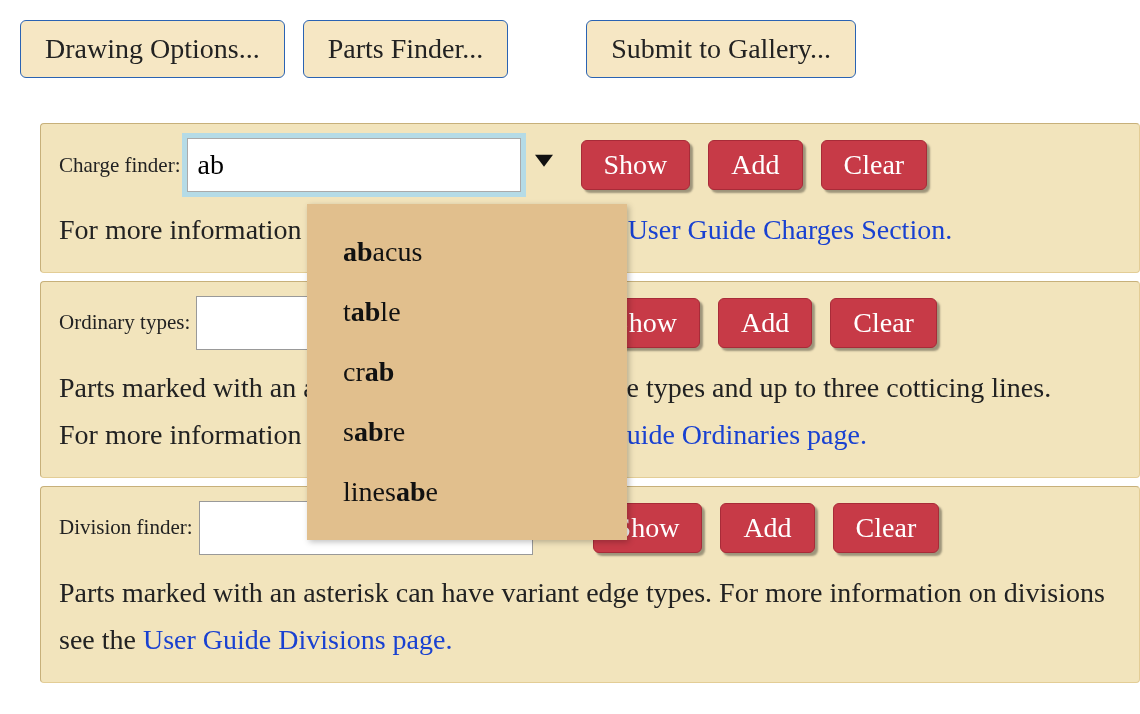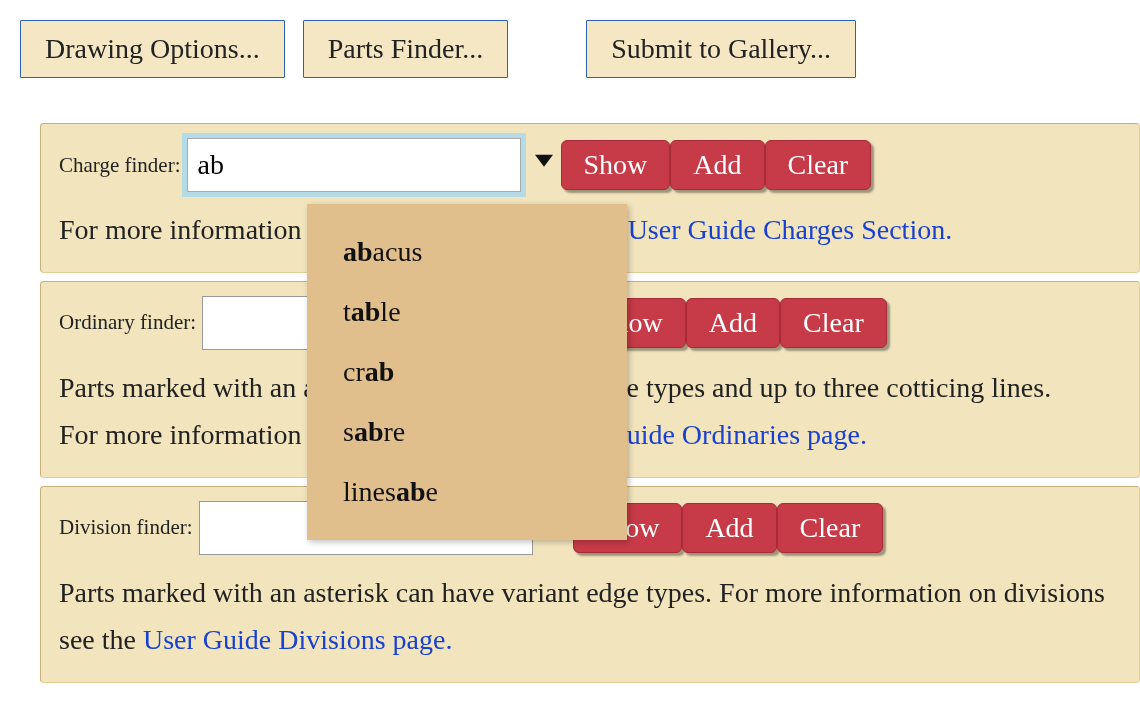--- a/index.html
+++ b/index.html
@@ -15,21 +15,21 @@
     overflow: hidden;
   }
   .top-buttons {
     display: flex;
     gap: 18px;
     margin-bottom: 45px;
   }
   .top-btn {
     background: #f6e7c4;
     border: 1.5px solid #2a63b3;
-    border-radius: 1px;
+    border-radius: 6px;
     padding: 12px 24px;
     font-family: inherit;
     font-size: 28px;
     color: #222;
     cursor: pointer;
   }
   .top-btn.extra-left { margin-left: 60px; text-align: right; }
   .panel {
     background: #f2e4bc;
     border: 1.5px solid #e3cd96;
@@ -76,21 +76,22 @@
     top: 50%;
     transform: translateY(-85%);
     width: 0; height: 0;
     border-left: 9px solid transparent;
     border-right: 9px solid transparent;
     border-top: 12px solid #111;
     cursor: pointer;
   }
   .action-buttons {
     display: inline-flex;
-    margin-left: 20px;
+    gap: 18px;
+    margin-left: 40px;
   }
   .red-btn {
     background: #c73a47;
     color: #fff;
     border: 1px solid #a82b38;
     border-radius: 6px;
     box-shadow: 3px 3px 2px rgba(0,0,0,0.35);
     font-family: inherit;
     font-size: 28px;
     padding: 8px 22px;
@@ -154,21 +155,21 @@
     <div class="ac-item"><span></span><span class="match">ab</span><span>acus</span></div>
     <div class="ac-item"><span>t</span><span class="match">ab</span><span>le</span></div>
     <div class="ac-item"><span>cr</span><span class="match">ab</span><span></span></div>
     <div class="ac-item"><span>s</span><span class="match">ab</span><span>re</span></div>
     <div class="ac-item"><span>lines</span><span class="match">ab</span><span>e</span></div>
   </div>
 </div>
 
 <div class="panel">
   <div class="finder-row">
-    <span class="finder-label">Ordinary finder:</span>
+    <span class="finder-label">Ordinary types:</span>
     <span class="input-wrap">
       <input class="combo-input" value="" style="">
       <span class="caret"></span>
     </span>
     <div class="action-buttons">
       <button class="red-btn">Show</button>
       <button class="red-btn">Add</button>
       <button class="red-btn">Clear</button>
     </div>
   </div>

